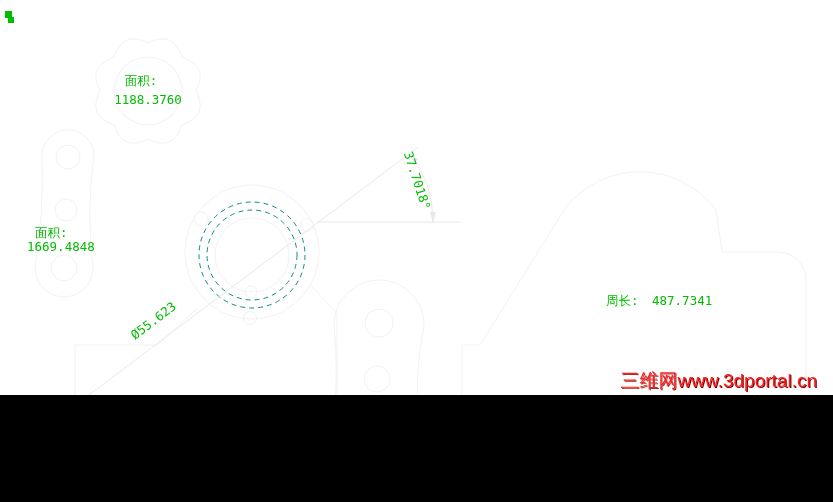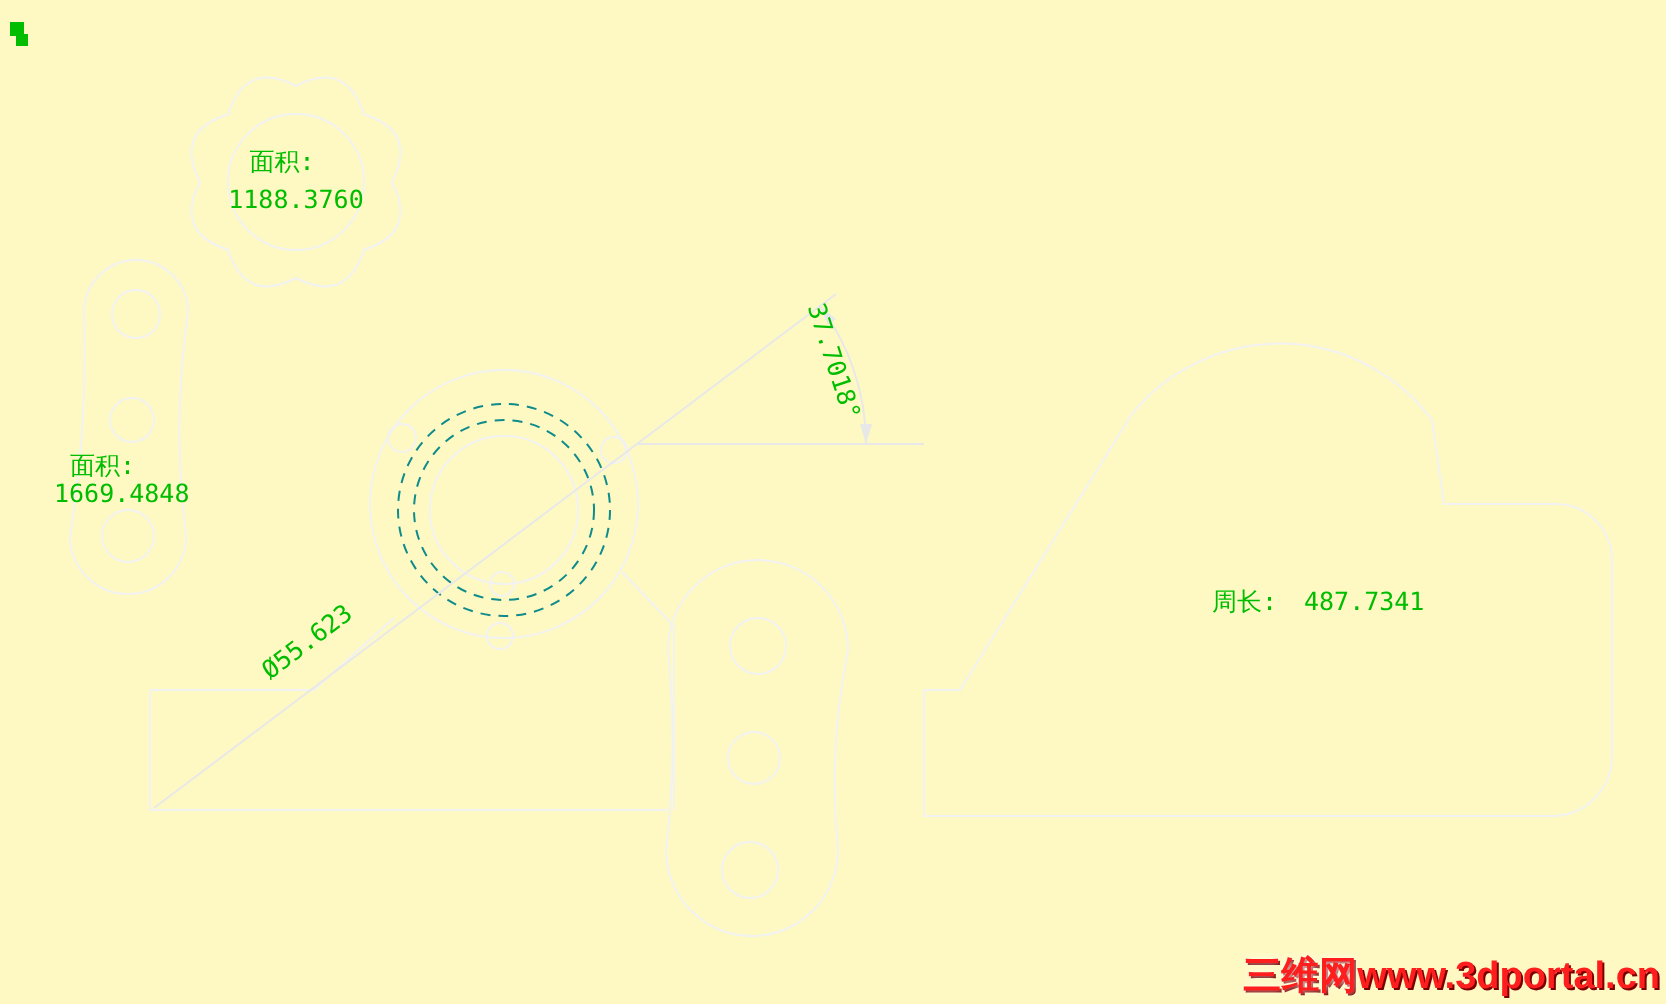--- a/index.html
+++ b/index.html
@@ -1,25 +1,25 @@
 <!DOCTYPE html>
 <html><head>
 <meta charset="utf-8">
 <style>
   html,body{margin:0;padding:0;background:#000;}
-  #stage{position:relative;width:833px;height:502px;background:#fef9c3;overflow:hidden;
+  #stage{position:relative;width:833px;height:395px;background:#ffffff;overflow:hidden;
          font-family:"Liberation Sans",sans-serif;}
   svg{position:absolute;left:0;top:0;}
   .outline{stroke:#f2f2f2;stroke-width:1;fill:none;}
   .dashed{stroke:#0f8b8b;stroke-width:1;fill:none;stroke-dasharray:5 4;}
   .dimline{stroke:#e8e8e8;stroke-width:1;fill:none;}
   .arrow{fill:#e8e8e8;stroke:none;}
   .anno{font-family:"DejaVu Sans Mono",monospace;font-size:12.5px;fill:#00bd00;}
   .marker{fill:#00bd00;}
-  #watermark{position:absolute;right:3px;bottom:1px;font-weight:bold;font-size:19px;
+  #watermark{position:absolute;right:16px;bottom:1px;font-weight:normal;font-size:19px;
              color:#ff1e1e;white-space:nowrap;}
   #watermark .cn{text-shadow:0 0 3px rgba(255,255,255,.85),1px 1px 0 #7a0000;}
   #watermark .url{text-shadow:1px 1px 0 #7a0000;}
 </style>
 </head>
 <body>
 
 <div id="stage">
   <svg width="833" height="502" viewBox="0 0 833 502">
 

